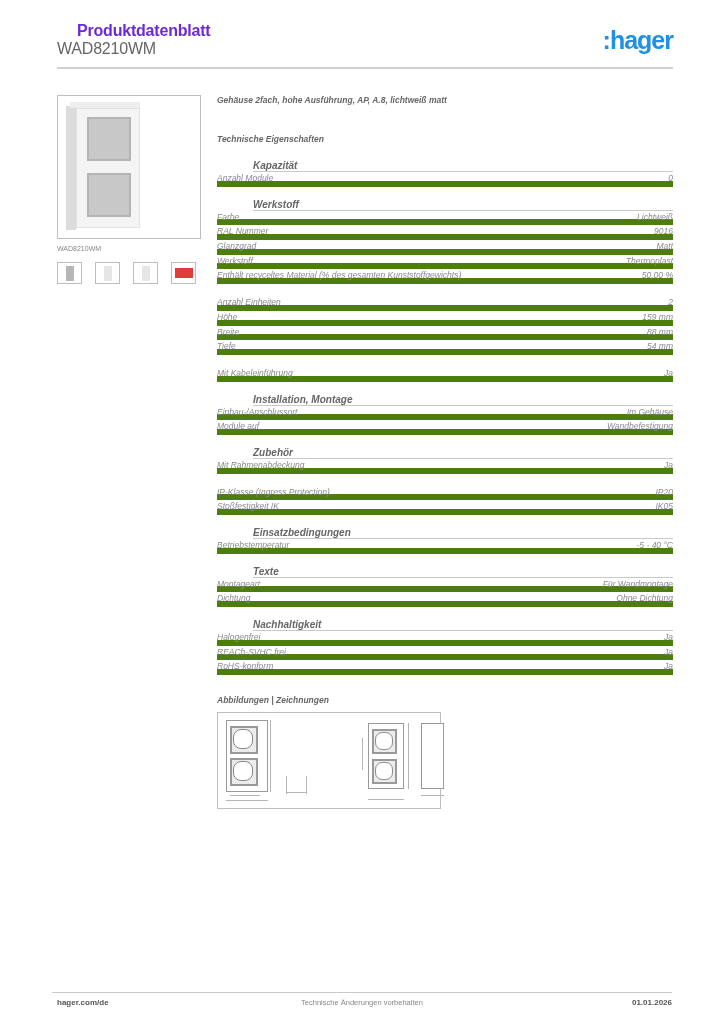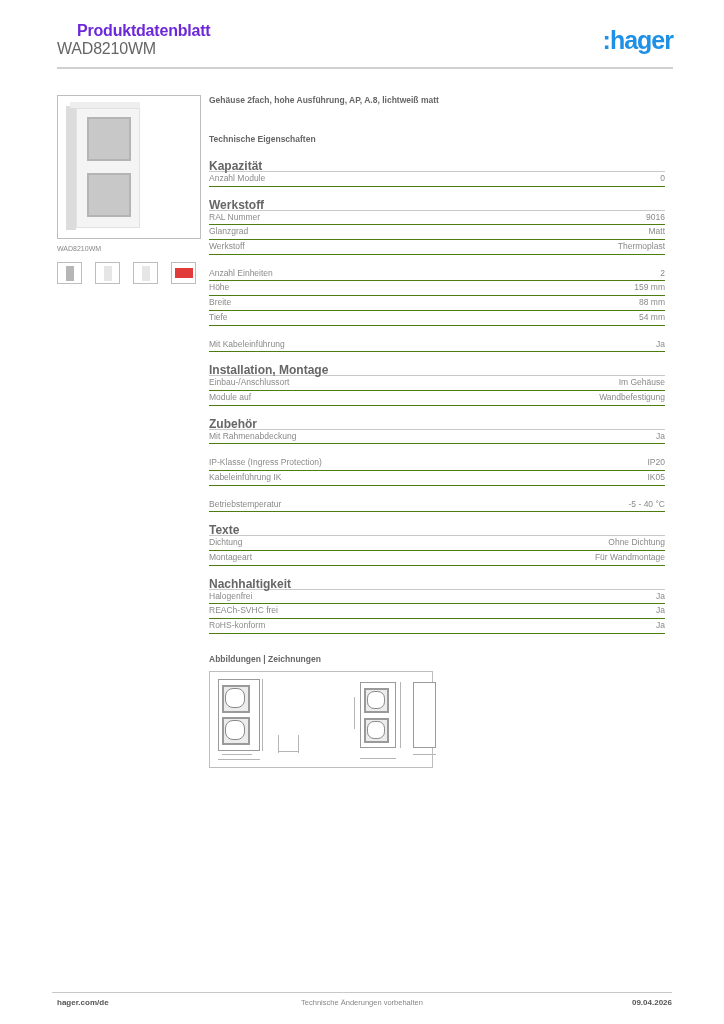--- a/index.html
+++ b/index.html
@@ -21,26 +21,26 @@
   .box-slot { position: absolute; left: 10px; width: 44px; height: 44px; background: #c8c8c8; border: 2px solid #b4b4b4; }
   .box-slot.s1 { top: 8px; }
   .box-slot.s2 { top: 64px; }
   .image-caption { margin-top: 6px; font-size: 7px; color: #888; }
   .thumbs { margin-top: 10px; display: flex; gap: 13px; }
   .thumb { width: 25px; height: 22px; border: 1px solid #bdbdbd; position: relative; background: #fff; }
   .thumb .inner { position: absolute; left: 8px; top: 3px; width: 8px; height: 15px; background: #e6e6e6; }
   .thumb.t1 .inner { background: #b6b6b6; }
   .thumb.t4 .inner { left: 3px; top: 5px; width: 18px; height: 10px; background: #e23b3b; }
 
-  .main { position: absolute; left: 209px; top: 95px; width: 456px; }
+  .main { position: absolute; left: 217px; top: 95px; width: 456px; font-style: italic; }
   .product-desc { font-size: 8.5px; font-weight: bold; color: #666; height: 14px; }
   .tech-heading { margin-top: 25px; font-size: 8.5px; font-weight: bold; color: #666; height: 14px; }
   .section { margin-top: 12px; }
-  .section-title { font-size: 12px; font-weight: bold; color: #666; height: 12px; line-height: 12px; border-bottom: 1.5px solid #c9c9c9; }
-  .row { display: flex; justify-content: space-between; font-size: 8.5px; color: #8a8a8a; height: 14.7px; line-height: 13px; border-bottom: 1px solid #4d7c0f; }
+  .section-title { font-size: 10px; font-weight: bold; color: #666; height: 12px; line-height: 12px; border-bottom: 1.5px solid #c9c9c9; margin-left: 36px; }
+  .row { display: flex; justify-content: space-between; font-size: 8.5px; color: #8a8a8a; height: 14.7px; line-height: 13px; border-bottom: 6px solid #4d7c0f; }
 
   .figures-title { margin-top: 20px; font-size: 8.5px; font-weight: bold; color: #666; }
   .drawing { margin-top: 7px; width: 224px; height: 97px; border: 1px solid #bdbdbd; position: relative; background: #fff; }
   .d-rect { position: absolute; border: 1px solid #9a9a9a; background: #fff; }
   .d-slot { position: absolute; border: 2px solid #9a9a9a; background: #ececec; }
   .d-circle { position: absolute; border: 1.5px solid #8a8a8a; border-radius: 40%; background: #fff; }
   .d-line { position: absolute; background: #b5b5b5; }
 
   .footer-rule { position: absolute; left: 52px; top: 992px; width: 620px; height: 1px; background: #c8c8c8; }
   .footer-left { position: absolute; left: 57px; top: 998px; font-size: 8px; font-weight: bold; color: #555; }
@@ -92,31 +92,39 @@
       <div class="section">
         <div class="section-title">Kapazität</div>
         <div class="row">
           <span>Anzahl Module</span>
           <span>0</span>
         </div>
       </div>
       <div class="section">
         <div class="section-title">Werkstoff</div>
         <div class="row">
+          <span>Farbe</span>
+          <span>Lichtweiß</span>
+        </div>
+        <div class="row">
           <span>RAL Nummer</span>
           <span>9016</span>
         </div>
         <div class="row">
           <span>Glanzgrad</span>
           <span>Matt</span>
         </div>
         <div class="row">
           <span>Werkstoff</span>
           <span>Thermoplast</span>
         </div>
+        <div class="row">
+          <span>Enthält recyceltes Material (% des gesamten Kunststoffgewichts)</span>
+          <span>50,00 %</span>
+        </div>
       </div>
       <div class="section">
         <div class="row">
           <span>Anzahl Einheiten</span>
           <span>2</span>
         </div>
         <div class="row">
           <span>Höhe</span>
           <span>159 mm</span>
         </div>
@@ -152,39 +160,40 @@
           <span>Mit Rahmenabdeckung</span>
           <span>Ja</span>
         </div>
       </div>
       <div class="section">
         <div class="row">
           <span>IP-Klasse (Ingress Protection)</span>
           <span>IP20</span>
         </div>
         <div class="row">
-          <span>Kabeleinführung IK</span>
+          <span>Stoßfestigkeit IK</span>
           <span>IK05</span>
         </div>
       </div>
       <div class="section">
+        <div class="section-title">Einsatzbedingungen</div>
         <div class="row">
           <span>Betriebstemperatur</span>
           <span>-5 - 40 °C</span>
         </div>
       </div>
       <div class="section">
         <div class="section-title">Texte</div>
         <div class="row">
+          <span>Montageart</span>
+          <span>Für Wandmontage</span>
+        </div>
+        <div class="row">
           <span>Dichtung</span>
           <span>Ohne Dichtung</span>
-        </div>
-        <div class="row">
-          <span>Montageart</span>
-          <span>Für Wandmontage</span>
         </div>
       </div>
       <div class="section">
         <div class="section-title">Nachhaltigkeit</div>
         <div class="row">
           <span>Halogenfrei</span>
           <span>Ja</span>
         </div>
         <div class="row">
           <span>REACh-SVHC frei</span>
@@ -219,13 +228,13 @@
     <div class="d-line" style="left:190px;top:10px;width:1px;height:66px;"></div>
     <div class="d-line" style="left:150px;top:86px;width:36px;height:1px;"></div>
     <div class="d-rect" style="left:203px;top:10px;width:23px;height:66px;"></div>
     <div class="d-line" style="left:203px;top:82px;width:23px;height:1px;"></div>
   </div>
 </div>
 
 <div class="footer-rule"></div>
 <div class="footer-left">hager.com/de</div>
 <div class="footer-center">Technische Änderungen vorbehalten</div>
-<div class="footer-right">09.04.2026</div>
+<div class="footer-right">01.01.2026</div>
 
 </body></html>

